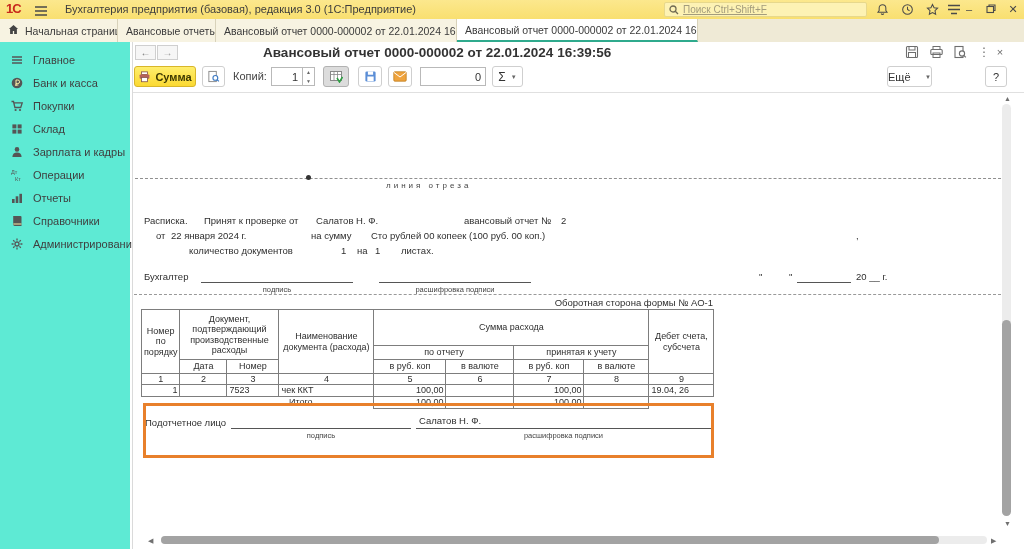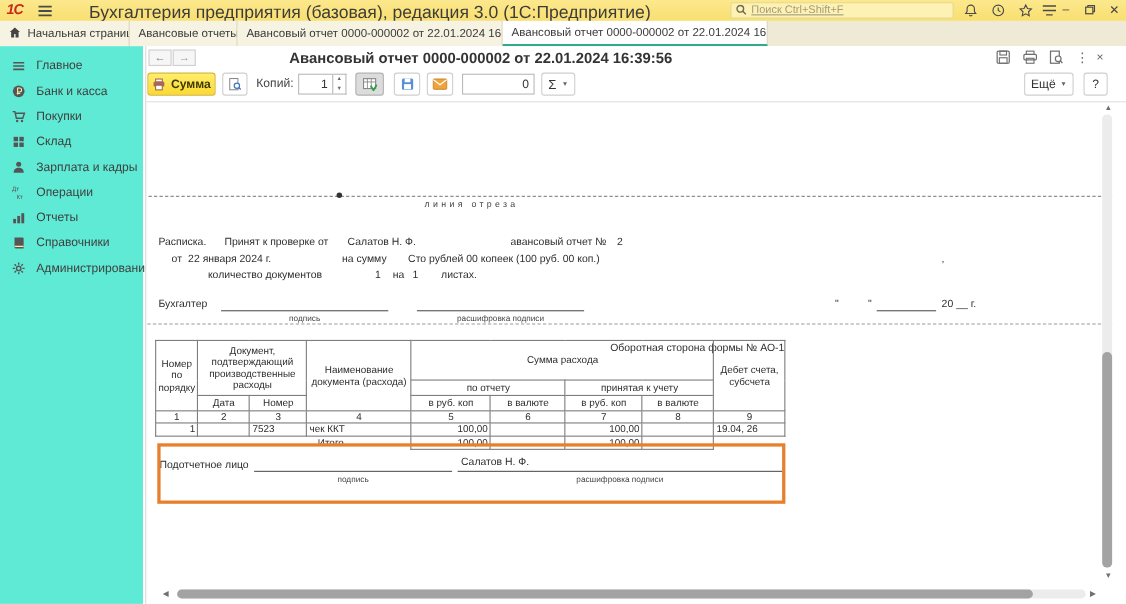--- a/index.html
+++ b/index.html
@@ -4,23 +4,23 @@
 <style>
   * { margin:0; padding:0; box-sizing:border-box; }
   html,body { width:1024px; height:549px; overflow:hidden; background:#fff;
     font-family:"Liberation Sans", sans-serif; }
   .abs { position:absolute; }
 
   
   .titlebar { position:absolute; left:0; top:0; width:1024px; height:19px;
     background:linear-gradient(#fce88d,#f9df70); }
   .logo { position:absolute; left:6px; top:1px; font-size:13px; font-weight:800;
-    font-style:italic; color:#c8291c; letter-spacing:-1px; }
+    color:#c8291c; letter-spacing:-1px; }
   .hamb { position:absolute; left:34px; top:3px; }
-  .app-title { position:absolute; left:60px; top:3px; font-size:16px; color:#3c3c3c;padding-left:21px; }
+  .app-title { position:absolute; left:44px; top:3px; font-size:11px; color:#3c3c3c;padding-left:21px; }
   .search { position:absolute; left:664px; top:2px; width:203px; height:15px;
     background:#fdf2b4; border:1px solid #e7d88c; border-radius:2px;
     display:flex; align-items:center; padding:0 4px; }
   .search-ph { font-size:10px; color:#a39c7d; margin-left:4px;text-decoration:underline; }
   .tb-ic { position:absolute; top:2px; width:16px; height:15px; display:flex;
     align-items:center; justify-content:center; }
   .winbtn { position:absolute; top:0; width:18px; height:18px; display:flex;
     align-items:center; justify-content:center; color:#4a4a4a; font-size:11px; }
 
   
@@ -313,21 +313,21 @@
     <svg width="14" height="11" viewBox="0 0 14 11">
         <rect x="0.8" y="0.8" width="12.4" height="9.4" rx="1" fill="#efa33c" stroke="#c07f20" stroke-width="0.8"></rect>
         <path d="M1 1.5l6 4.5 6-4.5" fill="none" stroke="#fff" stroke-width="1"></path>
       </svg>
   </div>
   <div class="field" style="left:287px; top:25px; width:66px;">0</div>
   <div class="btn" style="left:359px; top:24px; width:31px;">
     <span style="font-size:12px;">Σ</span>
     <span style="font-size:6px; margin-left:5px; color:#666;">▼</span>
   </div>
-  <div class="btn" style="left:798px; top:24px; width:45px;">
+  <div class="btn" style="left:754px; top:24px; width:45px;justify-content:space-between;">
     <span>Ещё</span>
     <span style="font-size:6px; margin-left:4px; color:#666;">▼</span>
   </div>
   <div class="btn" style="left:852px; top:24px; width:22px;">?</div>
 
   <div class="hairline"></div>
 
   <div class="form">
 
     <div class="cutline"></div>
@@ -356,21 +356,21 @@
     <div class="sig-line" style="left:68px; top:178px; width:152px;"></div>
     <div class="sig-cap" style="left:68px; top:192px; width:152px;">подпись</div>
     <div class="sig-line" style="left:246px; top:178px; width:152px;"></div>
     <div class="sig-cap" style="left:246px; top:192px; width:152px;">расшифровка подписи</div>
     <div class="abs" style="left:626px; top:178px;">"</div>
     <div class="abs" style="left:656px; top:178px;">"</div>
     <div class="sig-line" style="left:664px; top:178px; width:54px;"></div>
     <div class="abs" style="left:723px; top:178px;">20 __ г.</div>
 
     <div class="abs" style="left:1px; top:201px; width:877px; border-top:1px dashed #999;"></div>
-    <div class="abs" style="left:380px; top:204px; width:200px; text-align:right;margin-top:14px;">Оборотная сторона формы № АО-1</div>
+    <div class="abs" style="left:380px; top:204px; width:200px; text-align:right;">Оборотная сторона формы № АО-1</div>
 
     <table class="ao">
       <colgroup>
         <col style="width:38px">
           <col style="width:47px">
           <col style="width:52px">
         <col style="width:95px">
           <col style="width:72px">
           <col style="width:68px">
         <col style="width:70px">

